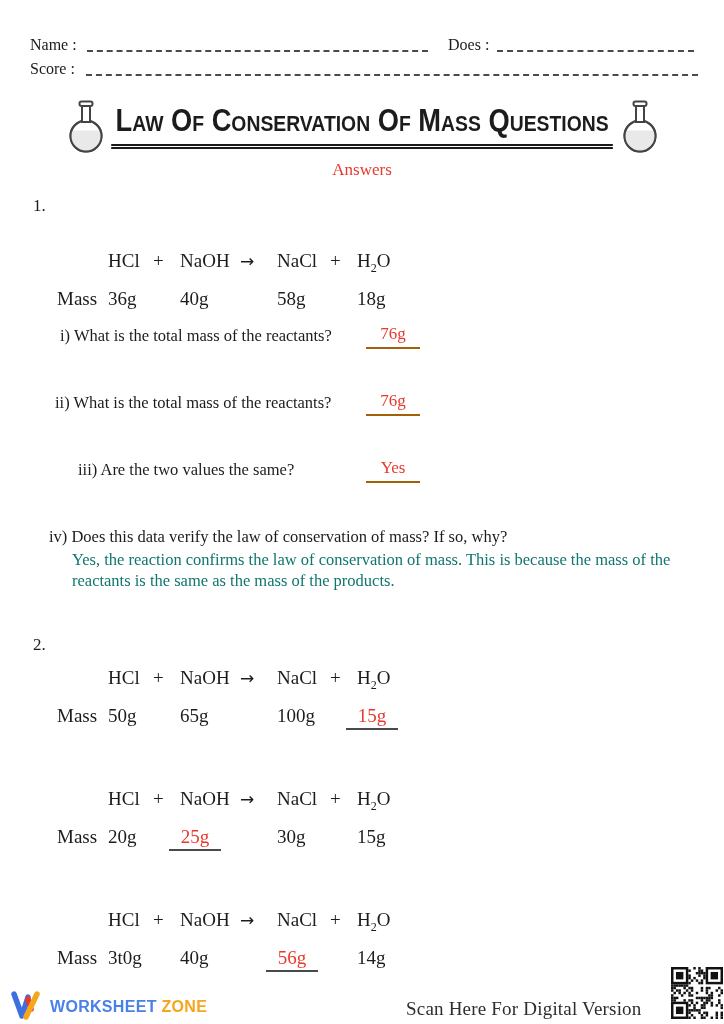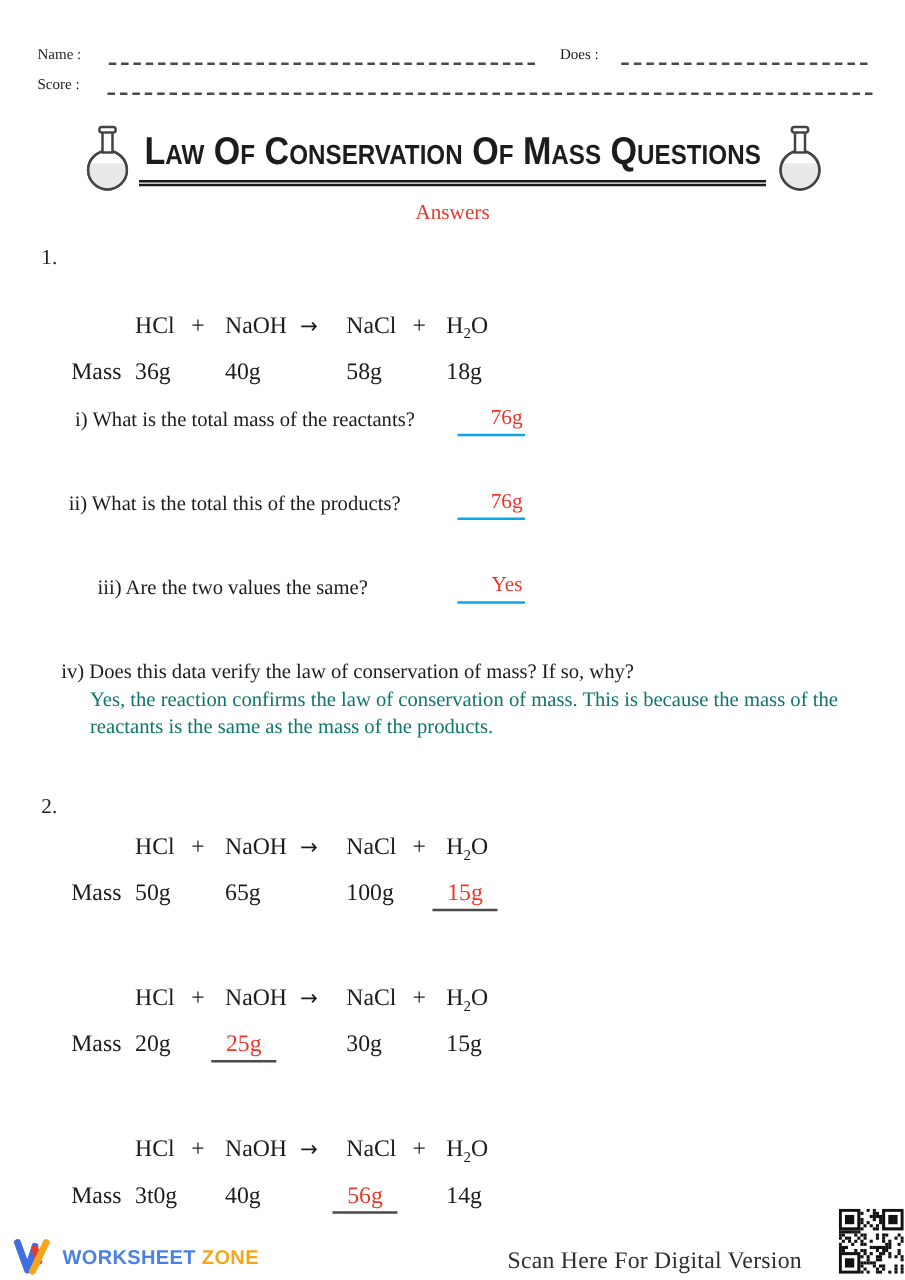--- a/index.html
+++ b/index.html
@@ -1,41 +1,41 @@
 <!DOCTYPE html>
 <html><head>
 <meta charset="utf-8">
 <style>
   html,body{margin:0;padding:0;background:#fff;}
   .page{position:relative;width:724px;height:1024px;background:#fff;overflow:hidden;
         font-family:"Liberation Serif",serif;color:#1c1c1c;}
   .abs{position:absolute;}
   
-  .hdr-label{font-size:12px;}
+  .hdr-label{font-size:16px;}
   .dash{border-bottom:2px dashed #4a4a4a;height:14px;}
   
   .title-wrap{left:0;right:0;top:104px;text-align:center;}
   .title{display:inline-block;font-family:"Liberation Sans",sans-serif;font-weight:bold;
          font-variant:small-caps;font-size:31px;line-height:1.12;white-space:nowrap;
          border-bottom:5px double #1a1a1a;padding:0 5px 5px;transform:scaleX(.88);}
   .answers{left:0;right:0;top:160px;text-align:center;font-size:17px;color:#e8392e;}
   .qnum{font-size:17px;}
   
   .reaction{position:absolute;left:57px;display:grid;
             grid-template-columns:51px 45px 27px 60px 37px 53px 27px 63px;
             row-gap:9px;font-size:19px;line-height:22px;}
   .cell{white-space:nowrap;}
   .arrow-cell{font-family:"DejaVu Sans",sans-serif;font-size:17px;}
   sub{font-size:12px;}
   .blank{display:inline-block;min-width:52px;margin-left:-11px;text-align:center;
          border-bottom:2px solid #4a4a4a;padding-bottom:1px;}
   .red{color:#e8392e;}
   
   .q-label{font-size:16.5px;}
-  .q-ans{color:#e8392e;border-bottom:2px solid #0ea5e9;min-width:50px;text-align:right;
+  .q-ans{color:#e8392e;border-bottom:2px solid #a16207;min-width:50px;text-align:center;
          font-size:17px;padding:0 2px 3px;}
   .iv-ans{color:#0f766e;font-size:16.5px;line-height:20.5px;width:600px;}
   
   .brand{font-family:Liberation Sans, sans-serif;font-weight:bold;font-size:16px;letter-spacing:.3px;}
   .brand .b1{color:#4a80e8;}
   .brand .b2{color:#f6a61c;}
   .scan{font-family:"Liberation Sans",sans-serif;font-size:19px;color:#2e2e2e;letter-spacing:.2px;}
 </style>
 </head>
 <body>
@@ -89,21 +89,21 @@
     <span class="cell">40g</span>
     <span class="cell"></span>
     <span class="cell">58g</span>
     <span class="cell"></span>
     <span class="cell">18g</span>
   </div>
 
   <span class="abs q-label" style="left:60px;top:326px;">i) What is the total mass of the reactants?</span>
   <span class="abs q-ans" style="left:366px;top:324px;">76g</span>
 
-  <span class="abs q-label" style="left:55px;top:393px;">ii) What is the total this of the products?</span>
+  <span class="abs q-label" style="left:55px;top:393px;">ii) What is the total mass of the reactants?</span>
   <span class="abs q-ans" style="left:366px;top:391px;">76g</span>
 
   <span class="abs q-label" style="left:49px;top:460px;margin-left:29px;">iii) Are the two values the same?</span>
   <span class="abs q-ans" style="left:366px;top:458px;">Yes</span>
 
   <span class="abs q-label" style="left:49px;top:527px;">iv) Does this data verify the law of conservation of mass? If so, why?</span>
   <div class="abs iv-ans" style="left:72px;top:550px;">Yes, the reaction confirms the law of conservation of mass. This is because the mass of the reactants is the same as the mass of the products.</div>
 
   <span class="abs qnum" style="left:33px;top:635px;">2.</span>
 

